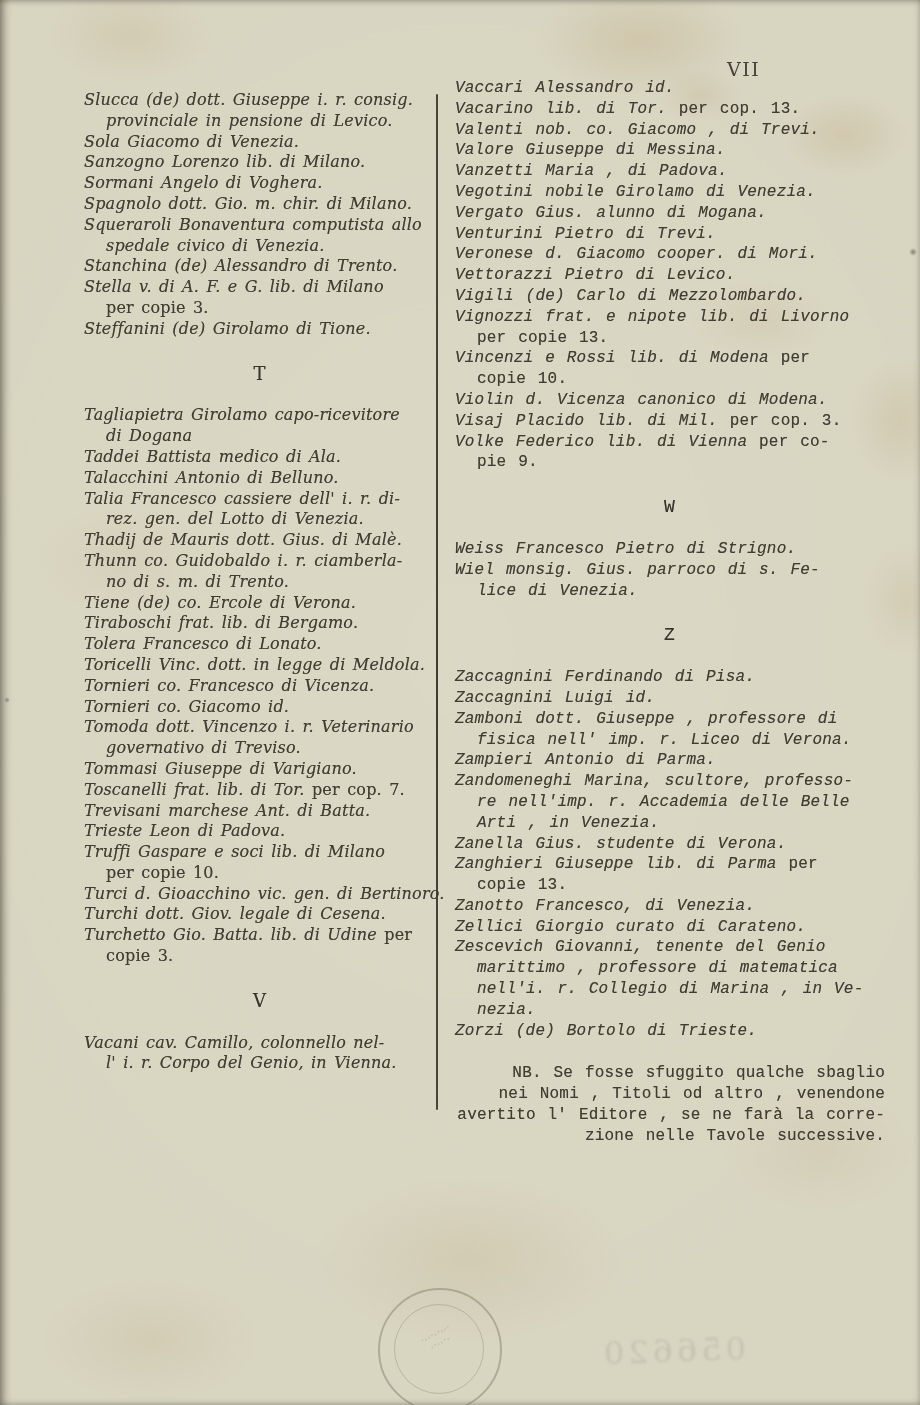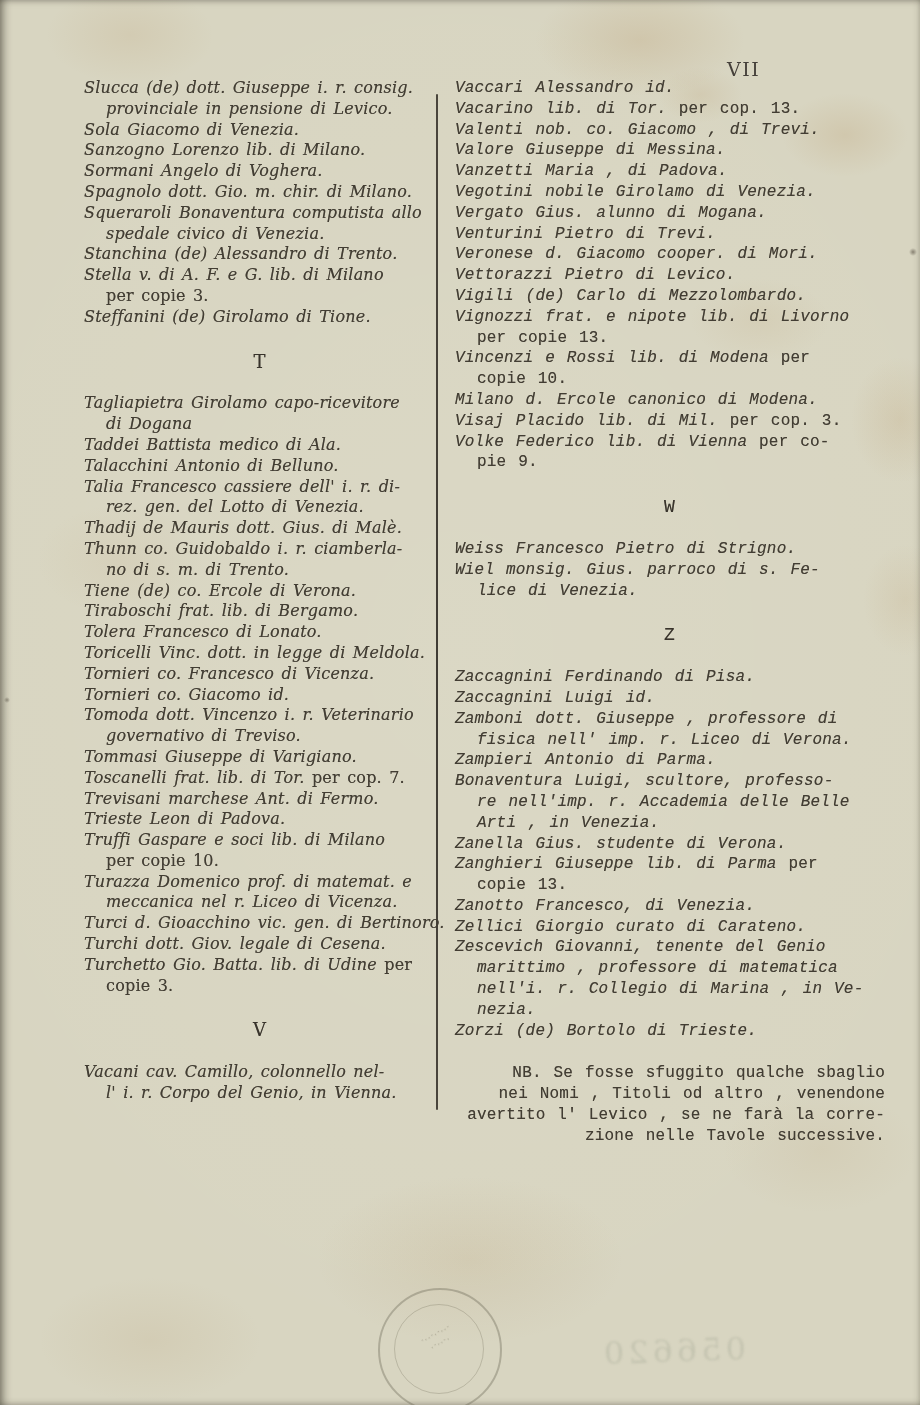--- a/index.html
+++ b/index.html
@@ -38,21 +38,21 @@
     position:absolute;left:436px;top:94px;width:2px;height:1016px;
     background:linear-gradient(#3a352d, #2e2a24 60%, #3a352d);
     border-radius:1px;opacity:.9;
   }
   .col{
     position:absolute;top:78px;
     font-size:16px;line-height:20.8px;
     word-spacing:2px;letter-spacing:.2px;
     text-shadow:0 0 .5px rgba(66,61,51,.55);
   }
-  .col-left{left:84px;width:352px;}
+  .col-left{left:84px;width:352px;margin-top:12px;}
   .col-right{left:455px;width:430px;font-family:Liberation Mono, monospace;}
   .line{white-space:nowrap;}
   .cont{padding-left:22px;}
   .it{font-style:italic;}
   .rm{font-style:normal;}
   .heading{
     text-align:center;font-style:normal;font-size:18px;
     letter-spacing:1px;color:#38332b;
     margin:24px 0 21px 0;
   }
@@ -162,34 +162,30 @@
       <div class="line"><span class="it">Tomoda dott. Vincenzo i. r. Veterinario</span></div>
       <div class="line cont"><span class="it">governativo di Treviso.</span></div>
     </div>
     <div class="entry">
       <div class="line"><span class="it">Tommasi Giuseppe di Varigiano.</span></div>
     </div>
     <div class="entry">
       <div class="line"><span class="it">Toscanelli frat. lib. di Tor. </span><span class="rm">per cop. 7.</span></div>
     </div>
     <div class="entry">
-      <div class="line"><span class="it">Trevisani marchese Ant. di Fermo.</span></div>
+      <div class="line"><span class="it">Trevisani marchese Ant. di Batta.</span></div>
     </div>
     <div class="entry">
       <div class="line"><span class="it">Trieste Leon di Padova.</span></div>
     </div>
     <div class="entry">
       <div class="line"><span class="it">Truffi Gaspare e soci lib. di Milano</span></div>
       <div class="line cont"><span class="rm">per copie 10.</span></div>
     </div>
     <div class="entry">
-      <div class="line"><span class="it">Turazza Domenico prof. di matemat. e</span></div>
-      <div class="line cont"><span class="it">meccanica nel r. Liceo di Vicenza.</span></div>
-    </div>
-    <div class="entry">
       <div class="line"><span class="it">Turci d. Gioacchino vic. gen. di Bertinoro.</span></div>
     </div>
     <div class="entry">
       <div class="line"><span class="it">Turchi dott. Giov. legale di Cesena.</span></div>
     </div>
     <div class="entry">
       <div class="line"><span class="it">Turchetto Gio. Batta. lib. di Udine </span><span class="rm">per</span></div>
       <div class="line cont"><span class="rm">copie 3.</span></div>
     </div>
     <div class="heading">V</div>
@@ -234,21 +230,21 @@
     </div>
     <div class="entry">
       <div class="line"><span class="it">Vignozzi frat. e nipote lib. di Livorno</span></div>
       <div class="line cont"><span class="rm">per copie 13.</span></div>
     </div>
     <div class="entry">
       <div class="line"><span class="it">Vincenzi e Rossi lib. di Modena </span><span class="rm">per</span></div>
       <div class="line cont"><span class="rm">copie 10.</span></div>
     </div>
     <div class="entry">
-      <div class="line"><span class="it">Milano d. Ercole canonico di Modena.</span></div>
+      <div class="line"><span class="it">Violin d. Vicenza canonico di Modena.</span></div>
     </div>
     <div class="entry">
       <div class="line"><span class="it">Visaj Placido lib. di Mil. </span><span class="rm">per cop. 3.</span></div>
     </div>
     <div class="entry">
       <div class="line"><span class="it">Volke Federico lib. di Vienna </span><span class="rm">per co-</span></div>
       <div class="line cont"><span class="rm">pie 9.</span></div>
     </div>
     <div class="heading">W</div>
     <div class="entry">
@@ -266,21 +262,21 @@
       <div class="line"><span class="it">Zaccagnini Luigi id.</span></div>
     </div>
     <div class="entry">
       <div class="line"><span class="it">Zamboni dott. Giuseppe , professore di</span></div>
       <div class="line cont"><span class="it">fisica nell' imp. r. Liceo di Verona.</span></div>
     </div>
     <div class="entry">
       <div class="line"><span class="it">Zampieri Antonio di Parma.</span></div>
     </div>
     <div class="entry">
-      <div class="line"><span class="it">Bonaventura Luigi, scultore, professo-</span></div>
+      <div class="line"><span class="it">Zandomeneghi Marina, scultore, professo-</span></div>
       <div class="line cont"><span class="it">re nell'imp. r. Accademia delle Belle</span></div>
       <div class="line cont"><span class="it">Arti , in Venezia.</span></div>
     </div>
     <div class="entry">
       <div class="line"><span class="it">Zanella Gius. studente di Verona.</span></div>
     </div>
     <div class="entry">
       <div class="line"><span class="it">Zanghieri Giuseppe lib. di Parma </span><span class="rm">per</span></div>
       <div class="line cont"><span class="rm">copie 13.</span></div>
     </div>
@@ -295,21 +291,21 @@
       <div class="line cont"><span class="it">marittimo , professore di matematica</span></div>
       <div class="line cont"><span class="it">nell'i. r. Collegio di Marina , in Ve-</span></div>
       <div class="line cont"><span class="it">nezia.</span></div>
     </div>
     <div class="entry">
       <div class="line"><span class="it">Zorzi (de) Bortolo di Trieste.</span></div>
     </div>
     <div class="note">
       <div class="line first"><span class="rm">NB. Se fosse sfuggito qualche sbaglio</span></div>
       <div class="line"><span class="rm">nei Nomi , Titoli od altro , venendone</span></div>
-      <div class="line"><span class="rm">avertito l' Levico , se ne farà la corre-</span></div>
+      <div class="line"><span class="rm">avertito l' Editore , se ne farà la corre-</span></div>
       <div class="line"><span class="rm">zione nelle Tavole successive.</span></div>
     </div>
   </div>
 
 <div class="stamp">
   <div class="stamp-inner"></div>
   <div class="stamp-text">·‧‧·‧·‧‧·<br>‧·‧‧·‧</div>
 </div>
 
 <div class="bleed">056620</div>

